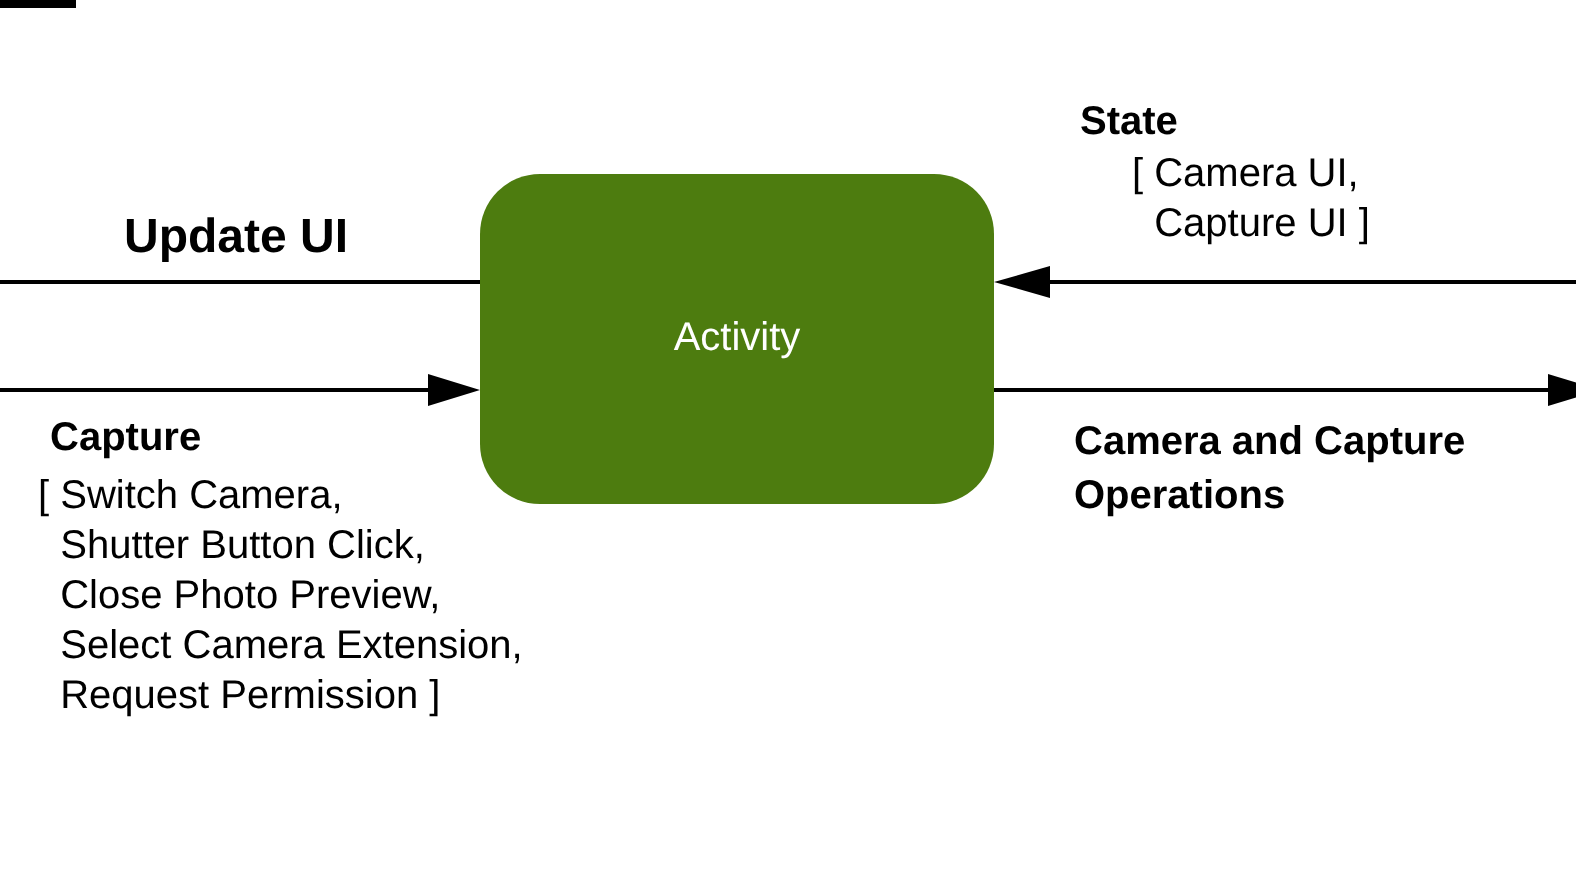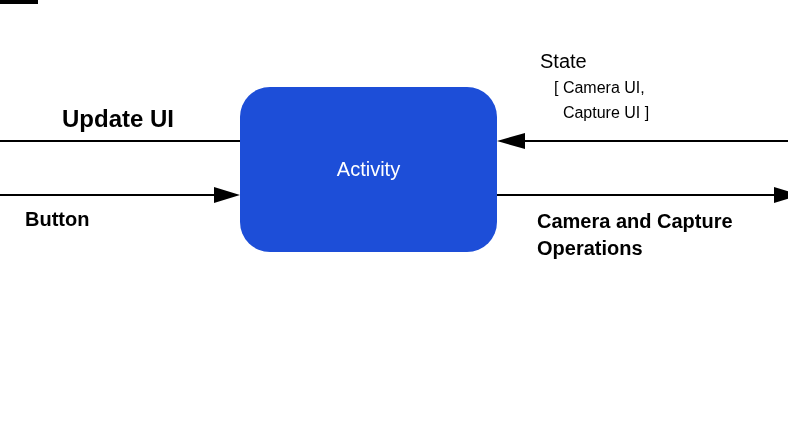--- a/index.html
+++ b/index.html
@@ -34,52 +34,57 @@
     border-right:28px solid #000; border-top:8px solid transparent; border-bottom:8px solid transparent;
   }
   .line-state { left:522px; top:140px; width:266px; }
 
   .line-ops { left:497px; top:194px; width:291px; }
   .head-ops {
     left:774px; top:187px; width:0; height:0;
     border-left:26px solid #000; border-top:8px solid transparent; border-bottom:8px solid transparent;
   }
 
-  .state-title { left:540px; top:50px; font-size:20px; font-weight:400; }
-  .state-list { left:554px; top:75px; font-size:16px; line-height:25px; }
+  .state-title { left:540px; top:50px; font-size:20px; font-weight:700; }
+  .state-list { left:566px; top:75px; font-size:20px; line-height:25px; }
 
   .actions-title { left:25px; top:208px; font-size:20px; font-weight:700; }
   .actions-list { left:19px; top:236px; font-size:20px; line-height:25px; }
 
   .ops-title { left:537px; top:208px; font-size:20px; font-weight:700; line-height:26.5px; }
   .ops-list { left:537px; top:261px; font-size:20px; line-height:26.5px; }
 </style>
 </head>
 <body>
 
 <div class="canvas">
 
   <div class="abs corner-bar"></div>
 
   <div class="abs update-ui-label">Update UI</div>
   <div class="hline line-update-ui"></div>
 
   <div class="hline line-actions"></div>
   <div class="abs head-actions"></div>
 
-  <div class="abs activity-node" style="background:#1d4ed8;align-items:center;">
+  <div class="abs activity-node" style="background:#4d7c0f;align-items:center;">
     <span style="color:#ffffff;">Activity</span>
   </div>
 
   <div class="abs head-state"></div>
   <div class="hline line-state"></div>
   <div class="abs state-title">State</div>
   <div class="abs state-list pre">[ Camera UI,
   Capture UI ]</div>
 
   <div class="hline line-ops"></div>
   <div class="abs head-ops"></div>
   <div class="abs ops-title pre">Camera and Capture
 Operations</div>
 
-  <div class="abs actions-title">Button</div>
+  <div class="abs actions-title">Capture</div>
+  <div class="abs actions-list pre">[ Switch Camera,
+  Shutter Button Click,
+  Close Photo Preview,
+  Select Camera Extension,
+  Request Permission ]</div>
 
 </div>
 
 </body></html>

